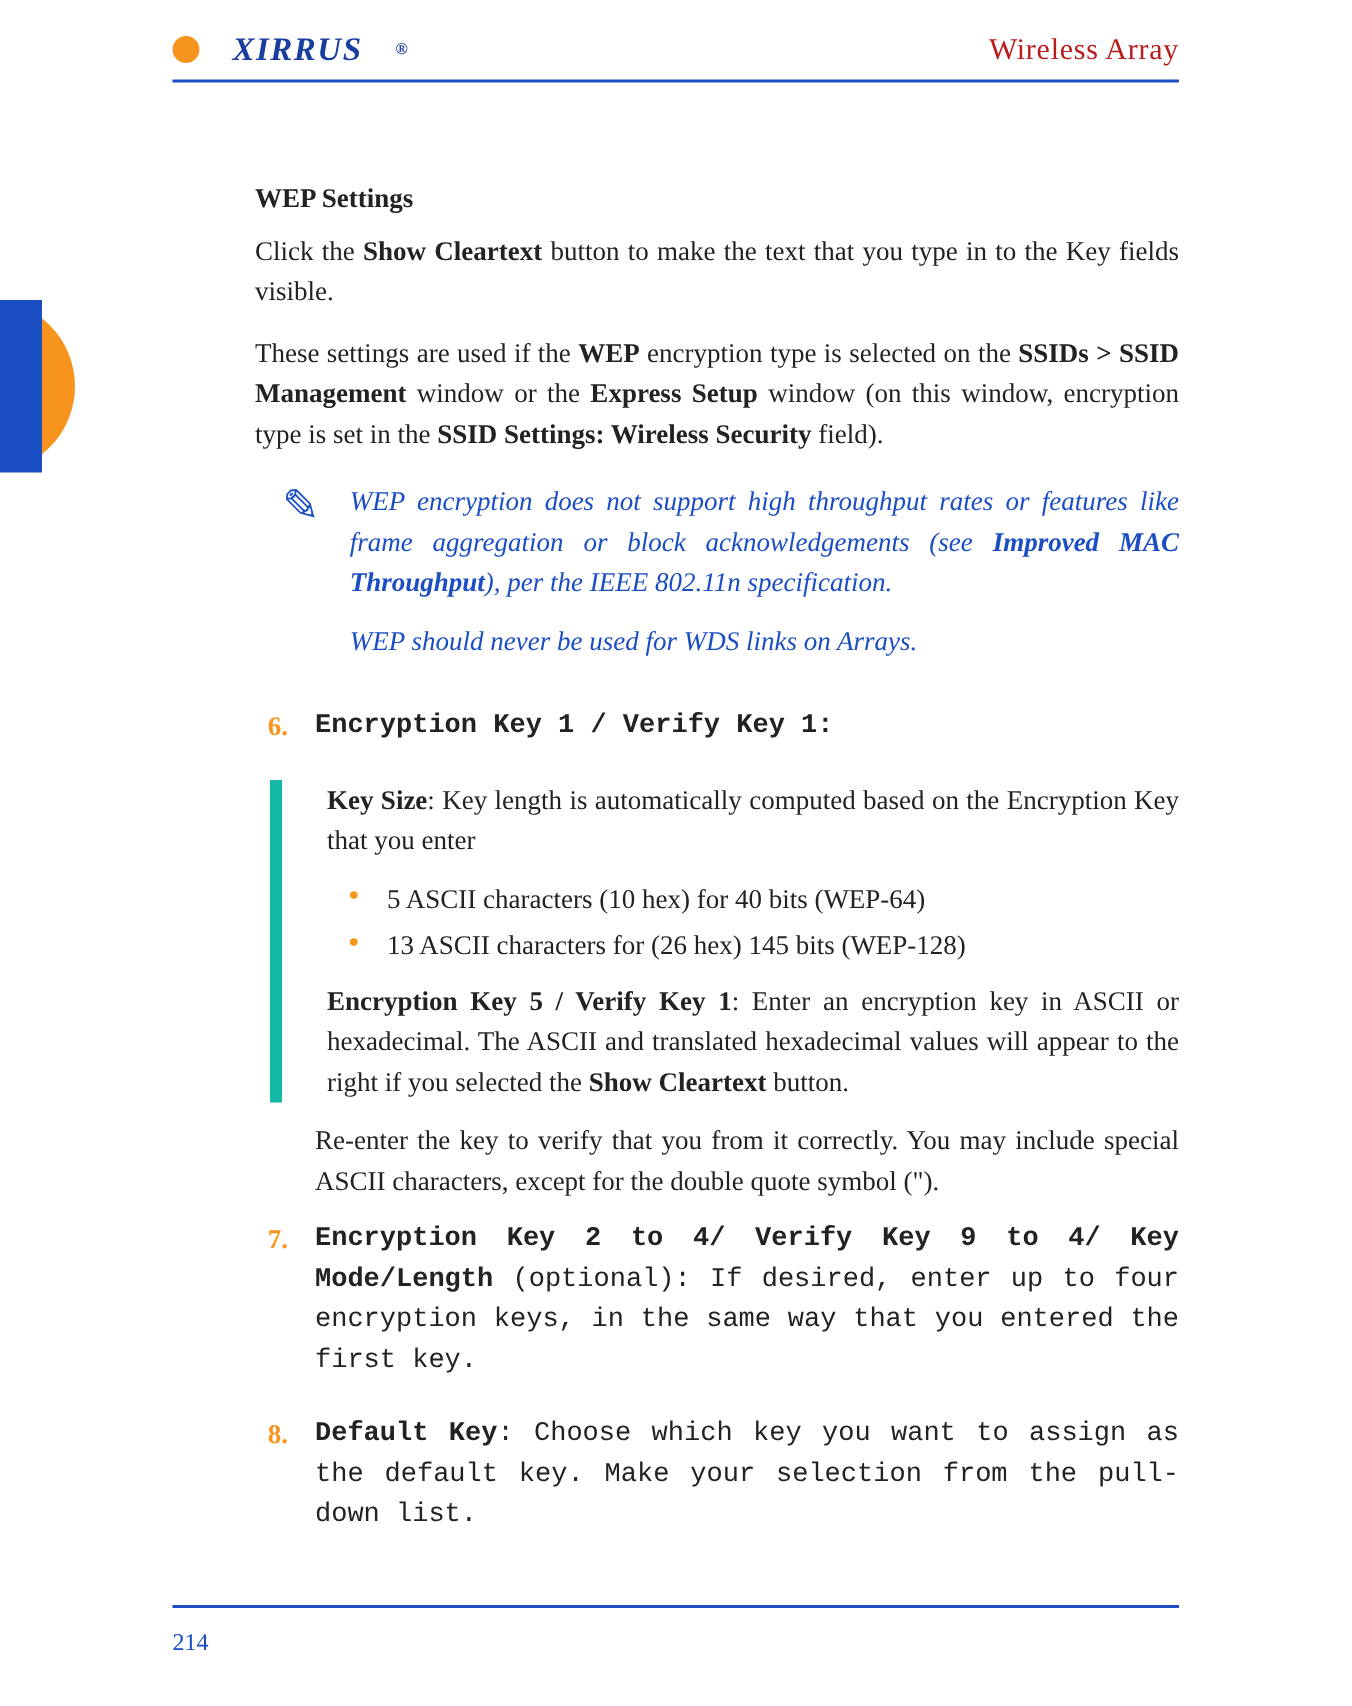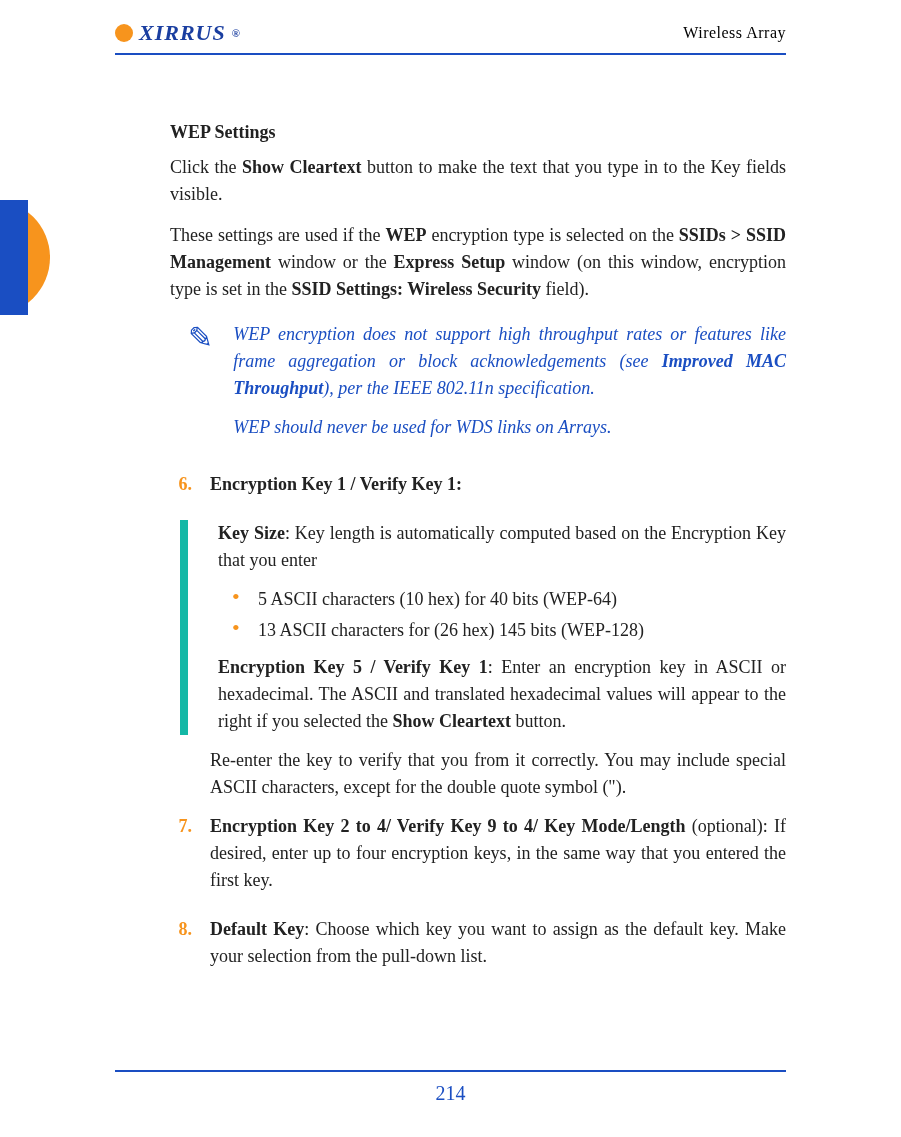--- a/index.html
+++ b/index.html
@@ -22,22 +22,22 @@
   .header {
     position: absolute;
     top: 20px;
     left: 115px;
     right: 115px;
     display: flex;
     justify-content: space-between;
     align-items: center;
   }
   .header-title {
-    color: #000000;
-    font-size: 16px;
+    color: #b91c1c;
+    font-size: 20px;
     letter-spacing: .5px;
   }
   .header-rule {
     position: absolute;
     top: 53px;
     left: 115px;
     right: 115px;
     border-top: 2px solid #1a4ec2;
   }
   .tab {
@@ -95,21 +95,21 @@
     display: flex;
     gap: 18px;
     margin: 10px 0 10px 0;
   }
   .step-num {
     color: #f7941d;
     font-weight: bold;
     flex: 0 0 22px;
     text-align: right;
   }
-  .step-body { flex: 1; }
+  .step-body { flex: 1; font-family: Liberation Mono, monospace; }
   .step-body p { margin: 0 0 12px 0; }
   .sub {
     margin-left: 40px;
   }
   .sub p { margin-bottom: 12px; }
   .bullets {
     list-style: none;
     padding: 0;
     margin: 0 0 10px 14px;
   }
@@ -130,38 +130,38 @@
   .lrule {
     border-left: 8px solid #14b8a6;
     padding-left: 0;
   }
   .footer {
     position: absolute;
     left: 115px;
     right: 115px;
     bottom: 32px;
     display: flex;
-    justify-content: center;
+    justify-content: flex-start;
     align-items: baseline;
     color: #1a4ec2;
-    font-size: 20px;
+    font-size: 16px;
   }
   .footer-rule {
     position: absolute;
     left: 115px;
     right: 115px;
     bottom: 65px;
     border-top: 2px solid #1a4ec2;
   }
   b { font-weight: bold; }
   
   .logo {
     display:flex;
     align-items:center;
-    gap:6px;
+    gap:22px;
     font-weight:900;
     font-size:22px;
     letter-spacing:1px;
     color:#1a3ea0;
     font-style:italic;
   }
   .logo .dots {
     display:inline-block;
     width:18px; height:18px;
     border-radius:50%;

